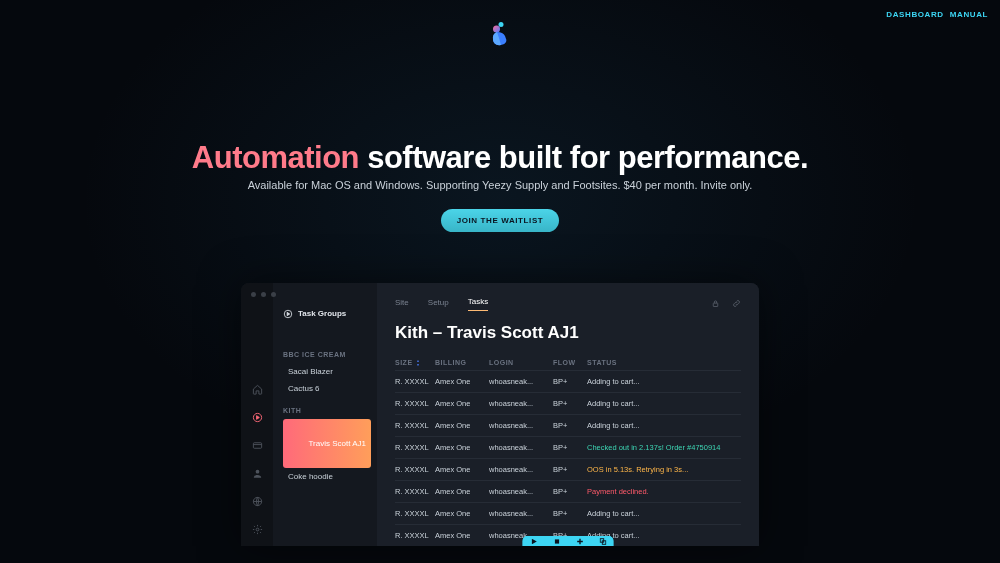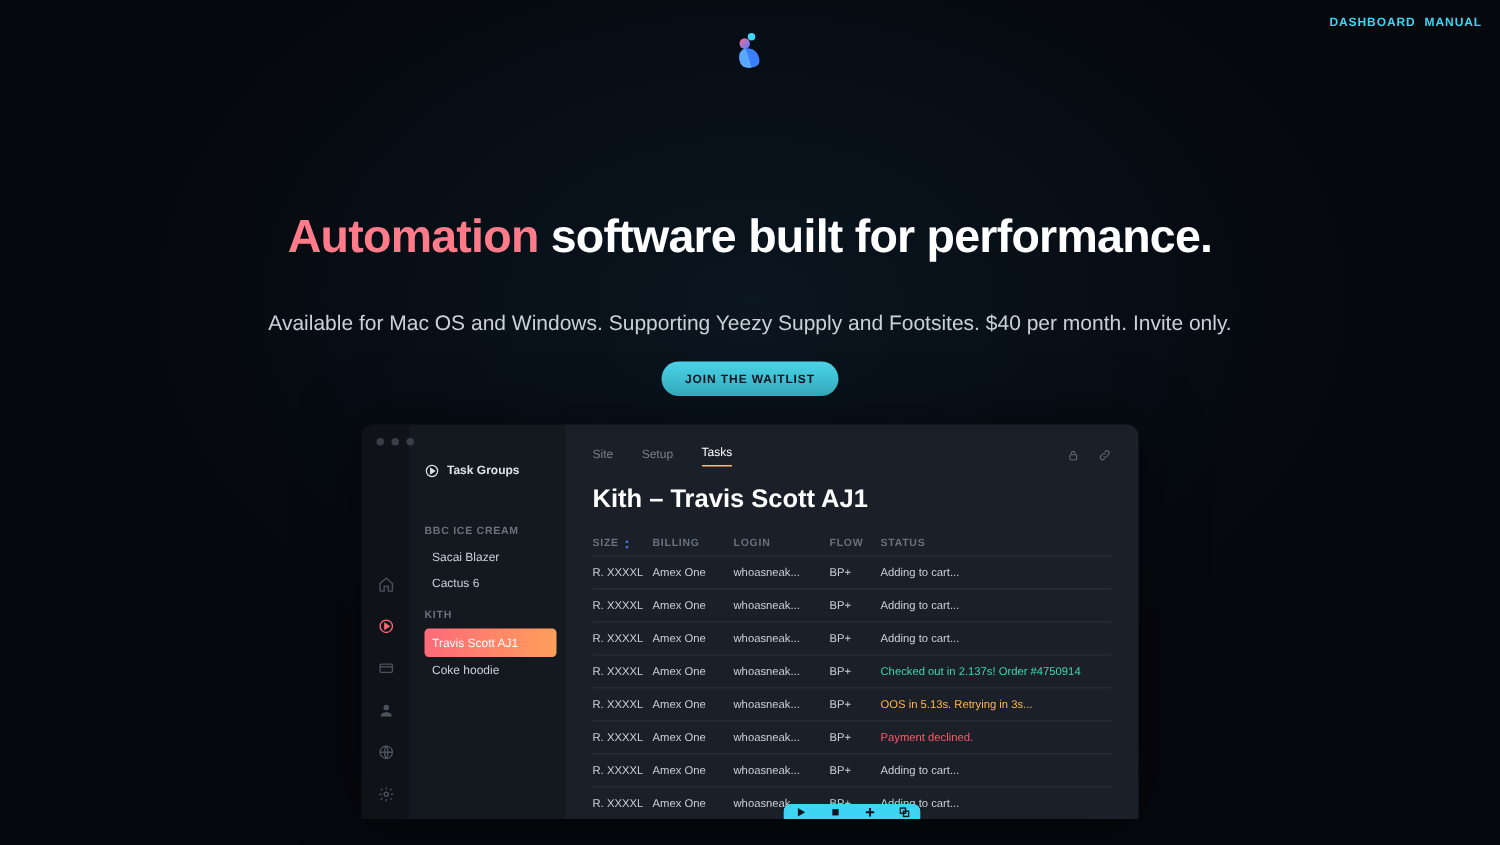--- a/index.html
+++ b/index.html
@@ -41,22 +41,22 @@
   right: 0;
   text-align: center;
 }
 .hero-title {
   font-size: 31px;
   font-weight: 700;
   letter-spacing: -0.5px;
 }
 .hero-title .accent { color: #ff7b8a; }
 .hero-sub {
-  margin-top: 31px;
-  font-size: 14px;
+  margin-top: 3px;
+  font-size: 11px;
   color: #c9d1d9;
   font-weight: 400;
 }
 .cta {
   display: inline-block;
   margin-top: 18px;
   padding: 7px 16px;
   background: linear-gradient(180deg, #4bd4e8, #38b5c8);
   color: #0a1420;
   font-size: 8px;
@@ -127,21 +127,22 @@
 .group-item {
   font-size: 8px;
   color: #c9d1d9;
   padding: 4px 5px;
   cursor: pointer;
 }
 .group-item.active {
   background: linear-gradient(90deg, #ff6a7a, #ff9e5a);
   color: #fff;
   border-radius: 3px;
-  padding: 5px 5px;
+  padding: 20px 5px;
+  text-align: right;
 }
 .main {
   flex: 1;
   background: #1a1f28;
   padding: 14px 18px 0;
   position: relative;
 }
 .tabs {
   display: flex;
   gap: 19px;

